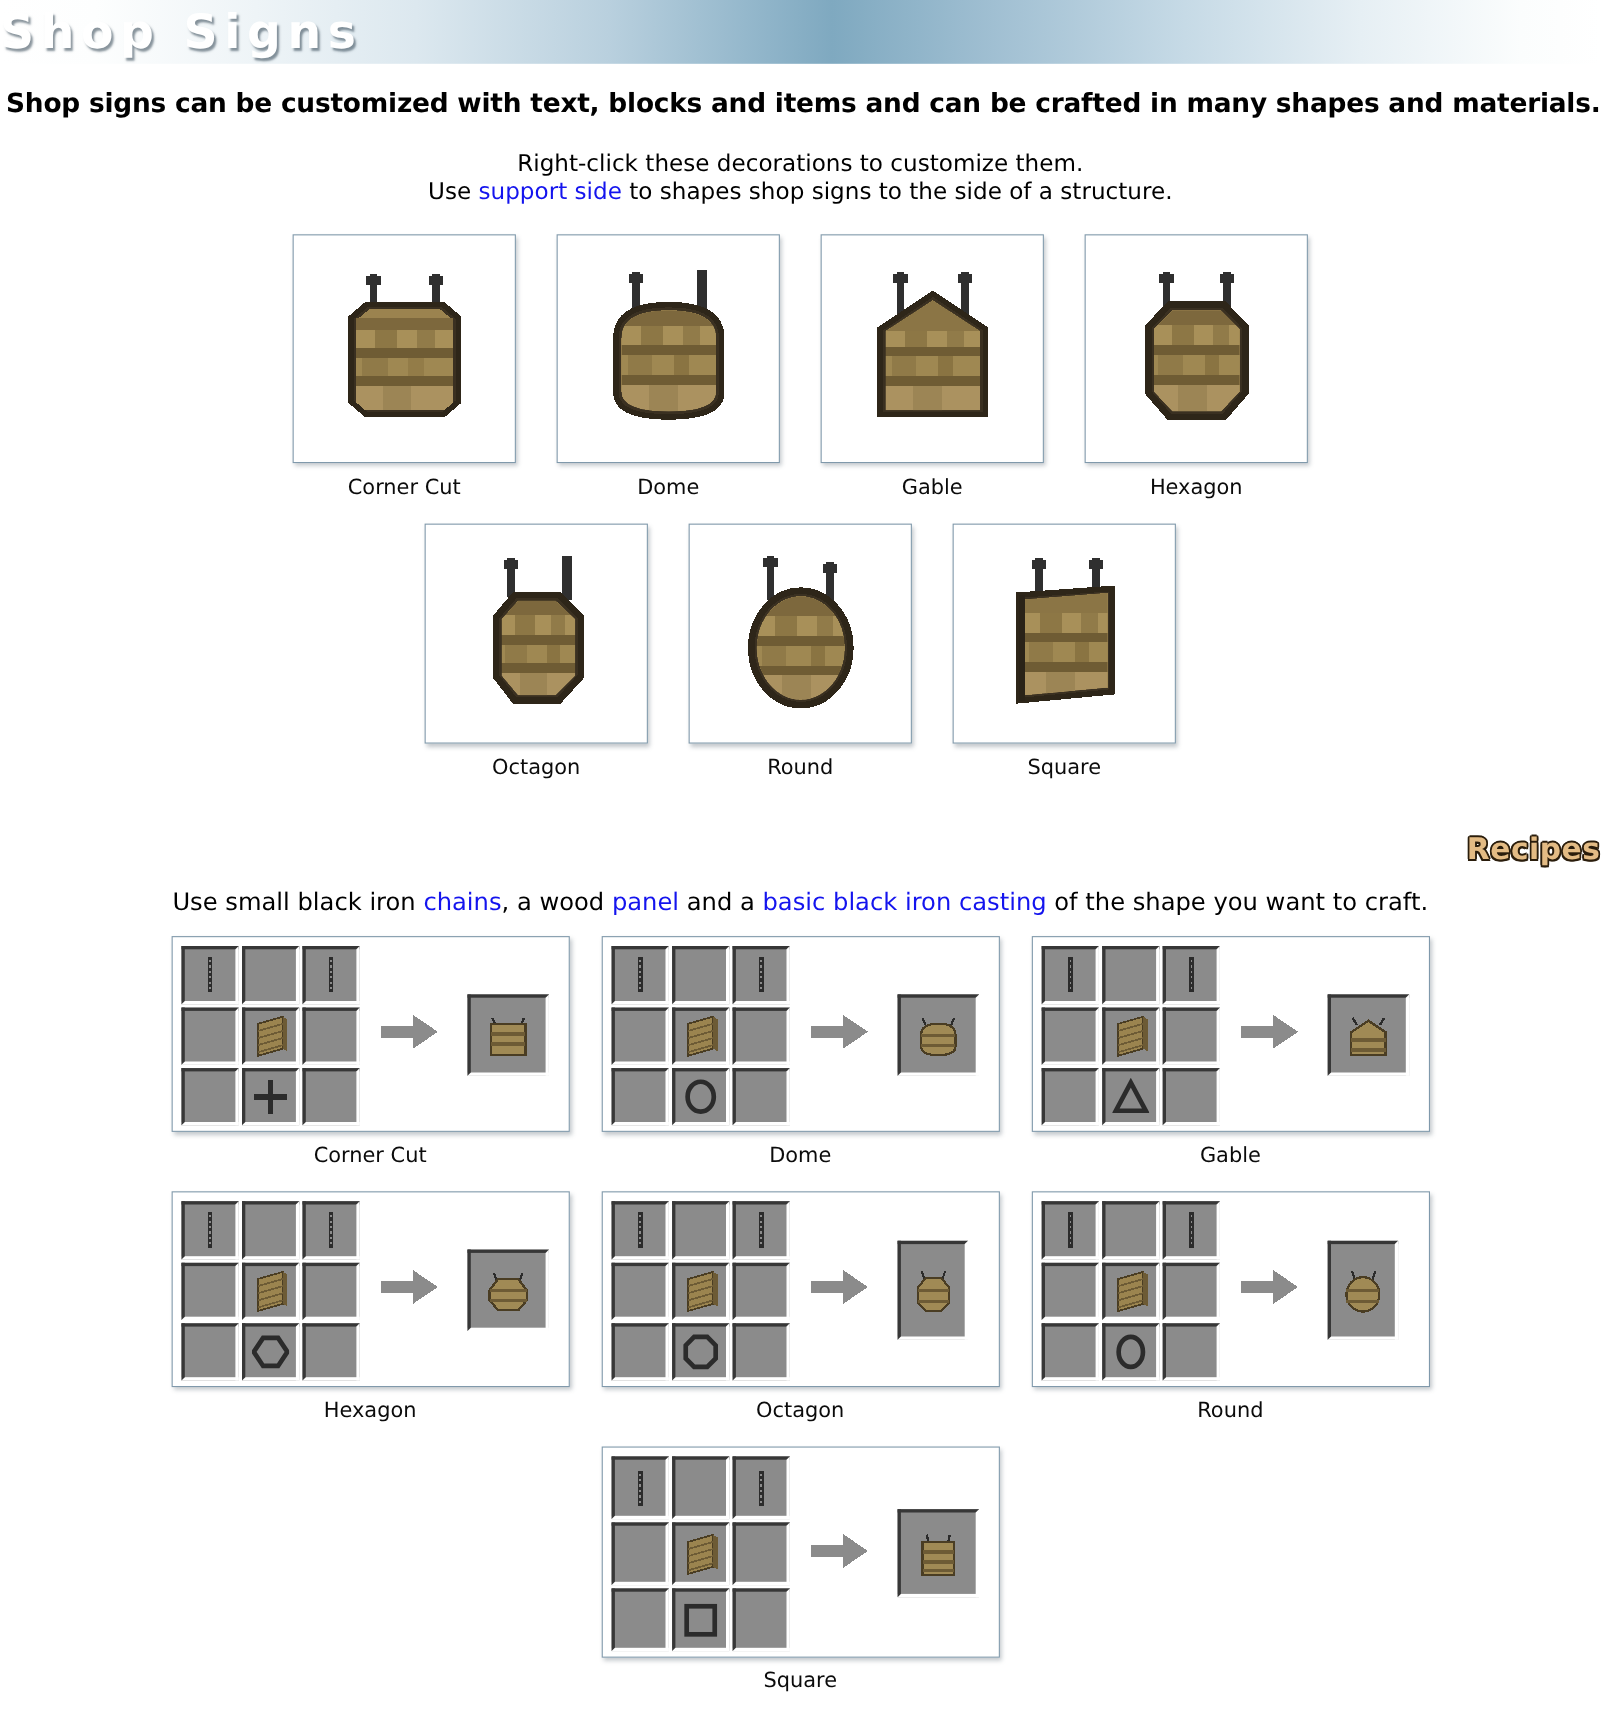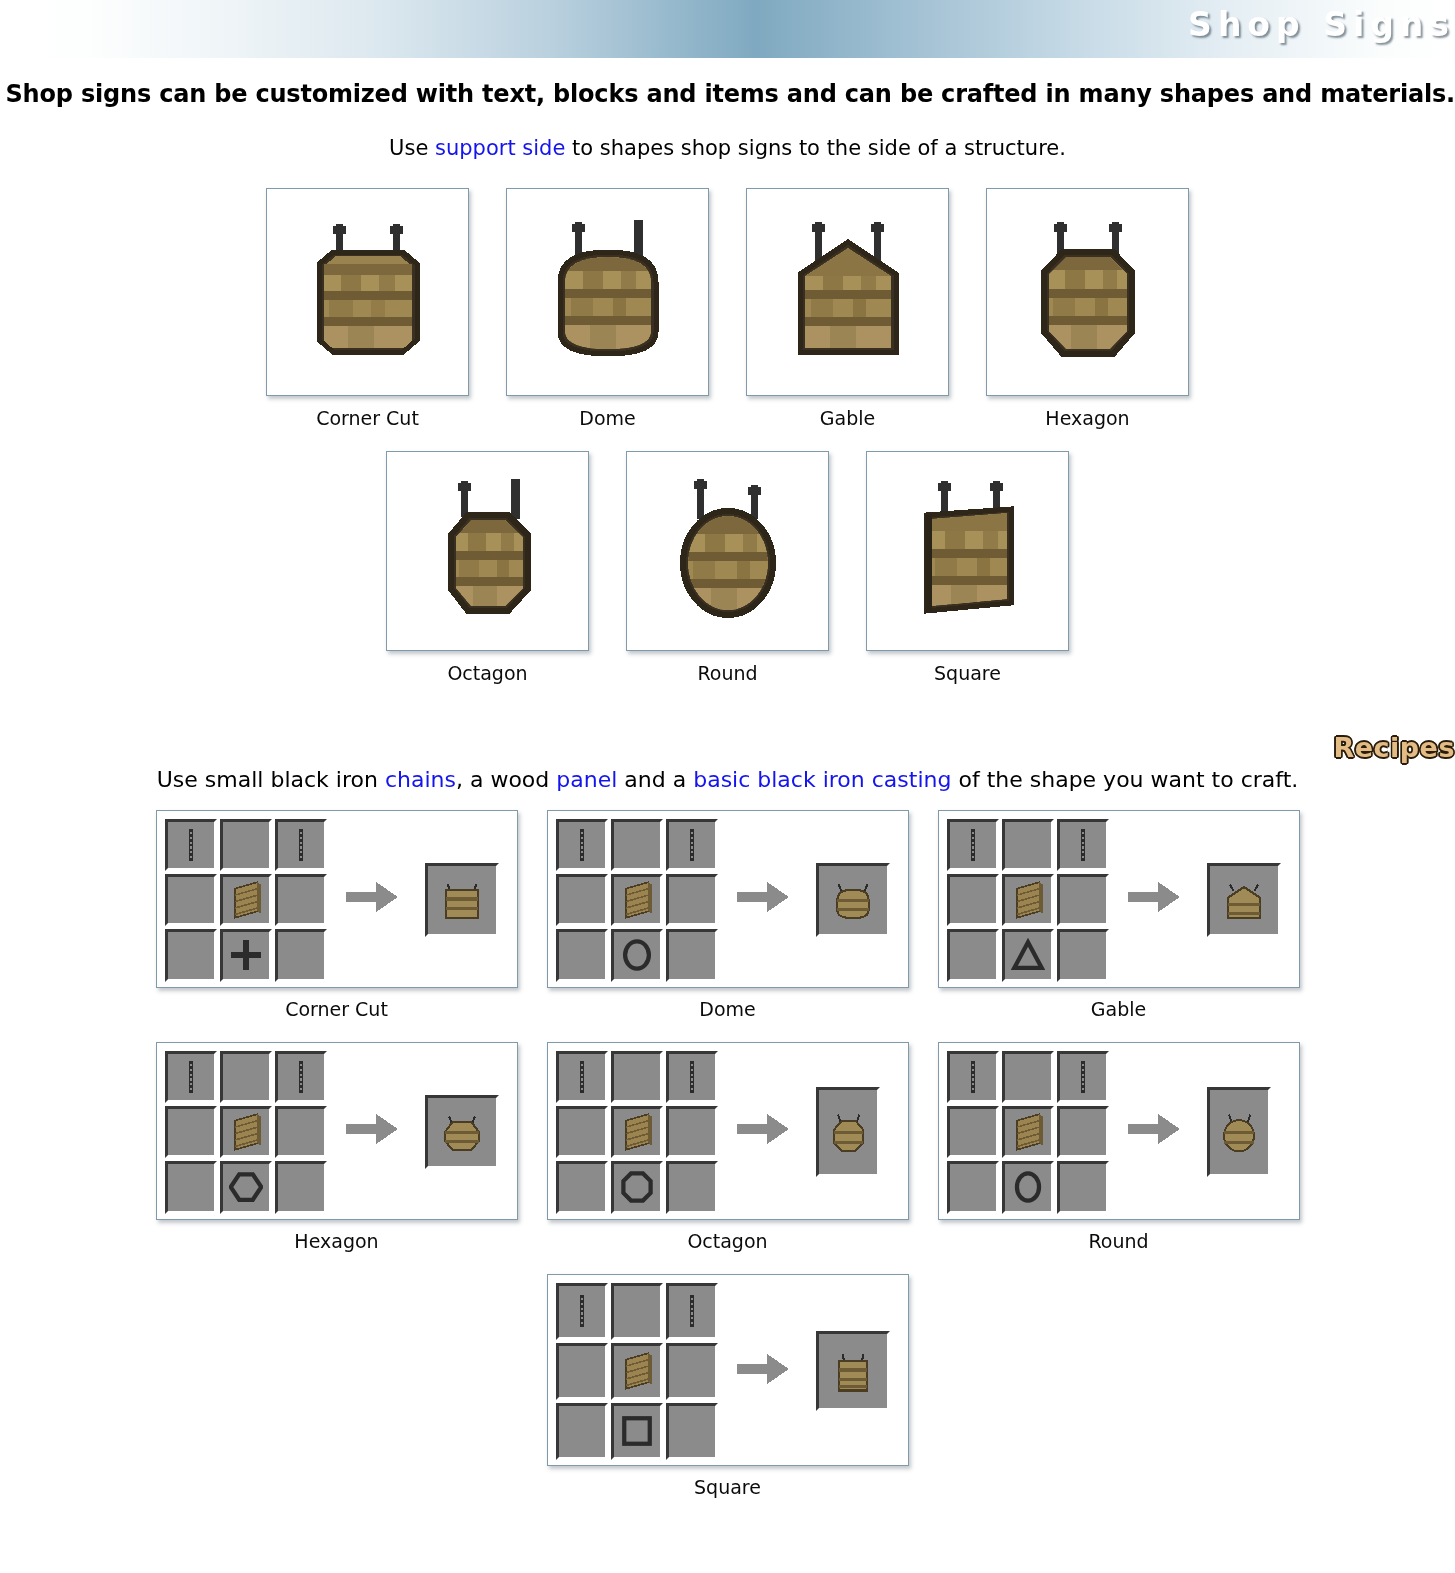--- a/index.html
+++ b/index.html
@@ -18,22 +18,22 @@
     height: 58px;
     background: linear-gradient(to right,
         #ffffff 0%, #fdfefe 6%, #eef4f7 16%, #dce8ef 26%,
         #b9d0de 38%, #8fb4c9 48%, #7fa9c0 52%,
         #a0bfd2 62%, #c6dae6 74%, #e6eff4 85%, #fbfdfd 95%, #ffffff 100%);
   }
   .banner-title {
     position: absolute;
     left: 0; right: 0;
     top: 5px;
-    text-align: right;
-    font-size: 33px;
+    text-align: left;
+    font-size: 43px;
     font-weight: bold;
     letter-spacing: 6px;
     color: #ffffff;
     text-shadow: 2px 2px 2px rgba(40,60,75,0.55);
     font-family: "DejaVu Sans", sans-serif;
   }
 
   
   .intro-main {
     margin-top: 22px;
@@ -95,21 +95,21 @@
     color: #e3bb84;
     font-family: "DejaVu Sans", sans-serif;
     letter-spacing: 0.5px;
     text-shadow:
       -1.4px -1.4px 0 #2a1d0c,  1.4px -1.4px 0 #2a1d0c,
       -1.4px  1.4px 0 #2a1d0c,  1.4px  1.4px 0 #2a1d0c,
        0px   -1.6px 0 #2a1d0c,  0px    1.6px 0 #2a1d0c,
       -1.6px  0px   0 #2a1d0c,  1.6px  0px   0 #2a1d0c;
   }
   .recipes-sub {
-    margin-top: 4px;
+    margin-top: 20px;
     text-align: center;
     font-size: 22px;
     color: #000000;
     font-family: "DejaVu Sans", sans-serif;
   }
 
   .recipe-row {
     display: flex;
     justify-content: center;
     gap: 29px;
@@ -180,20 +180,21 @@
 </head>
 <body>
 
 <div class="banner">
   <div class="banner-title">Shop Signs</div>
 </div>
 
 <div class="intro-main">Shop signs can be customized with text, blocks and items and can be crafted in many shapes and materials.</div>
 
 <div class="intro-sub">
+  <div>Right-click these decorations to customize them.</div>
   <div>
     <span>Use </span><a class="lnk" href="#" style="text-decoration:none;">support side</a><span> to shapes shop signs to the side of a structure.</span>
   </div>
 </div>
 
 <div class="shape-row r1">
 
   <div class="shape-cell">
     <div class="shape-card">
       <svg class="sign-art" width="150" height="180" viewBox="0 0 150 180" shape-rendering="crispEdges">

